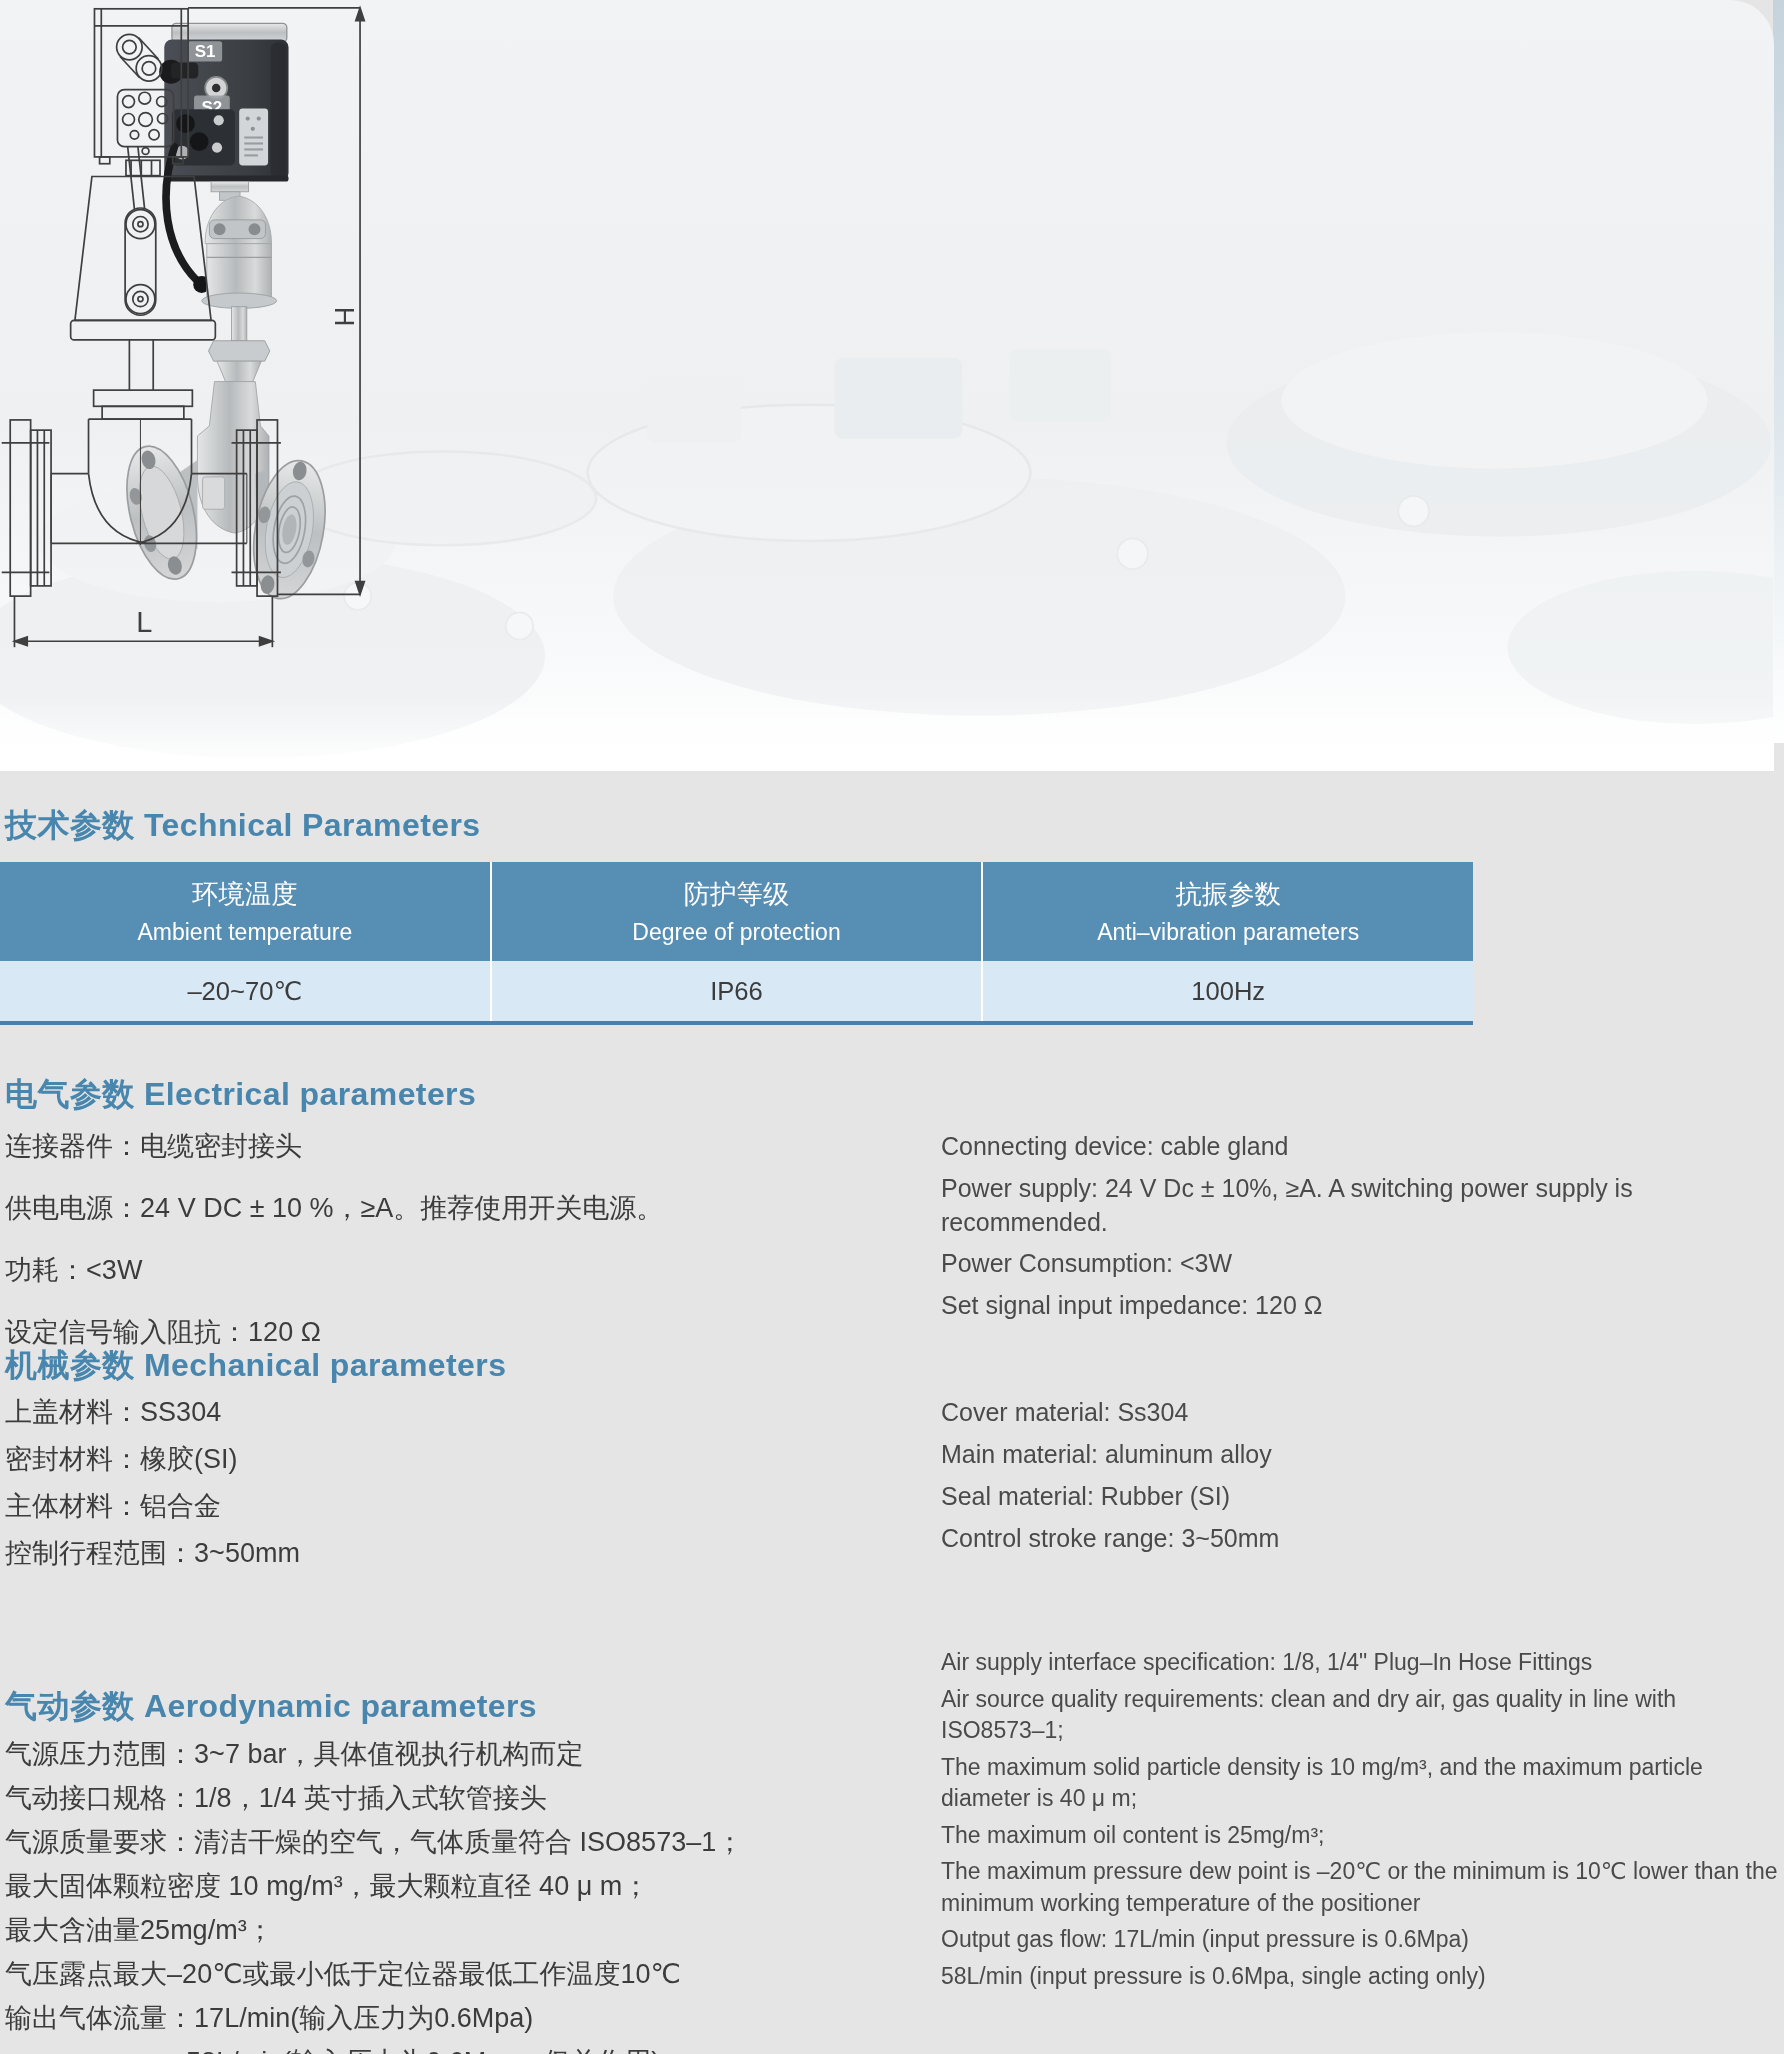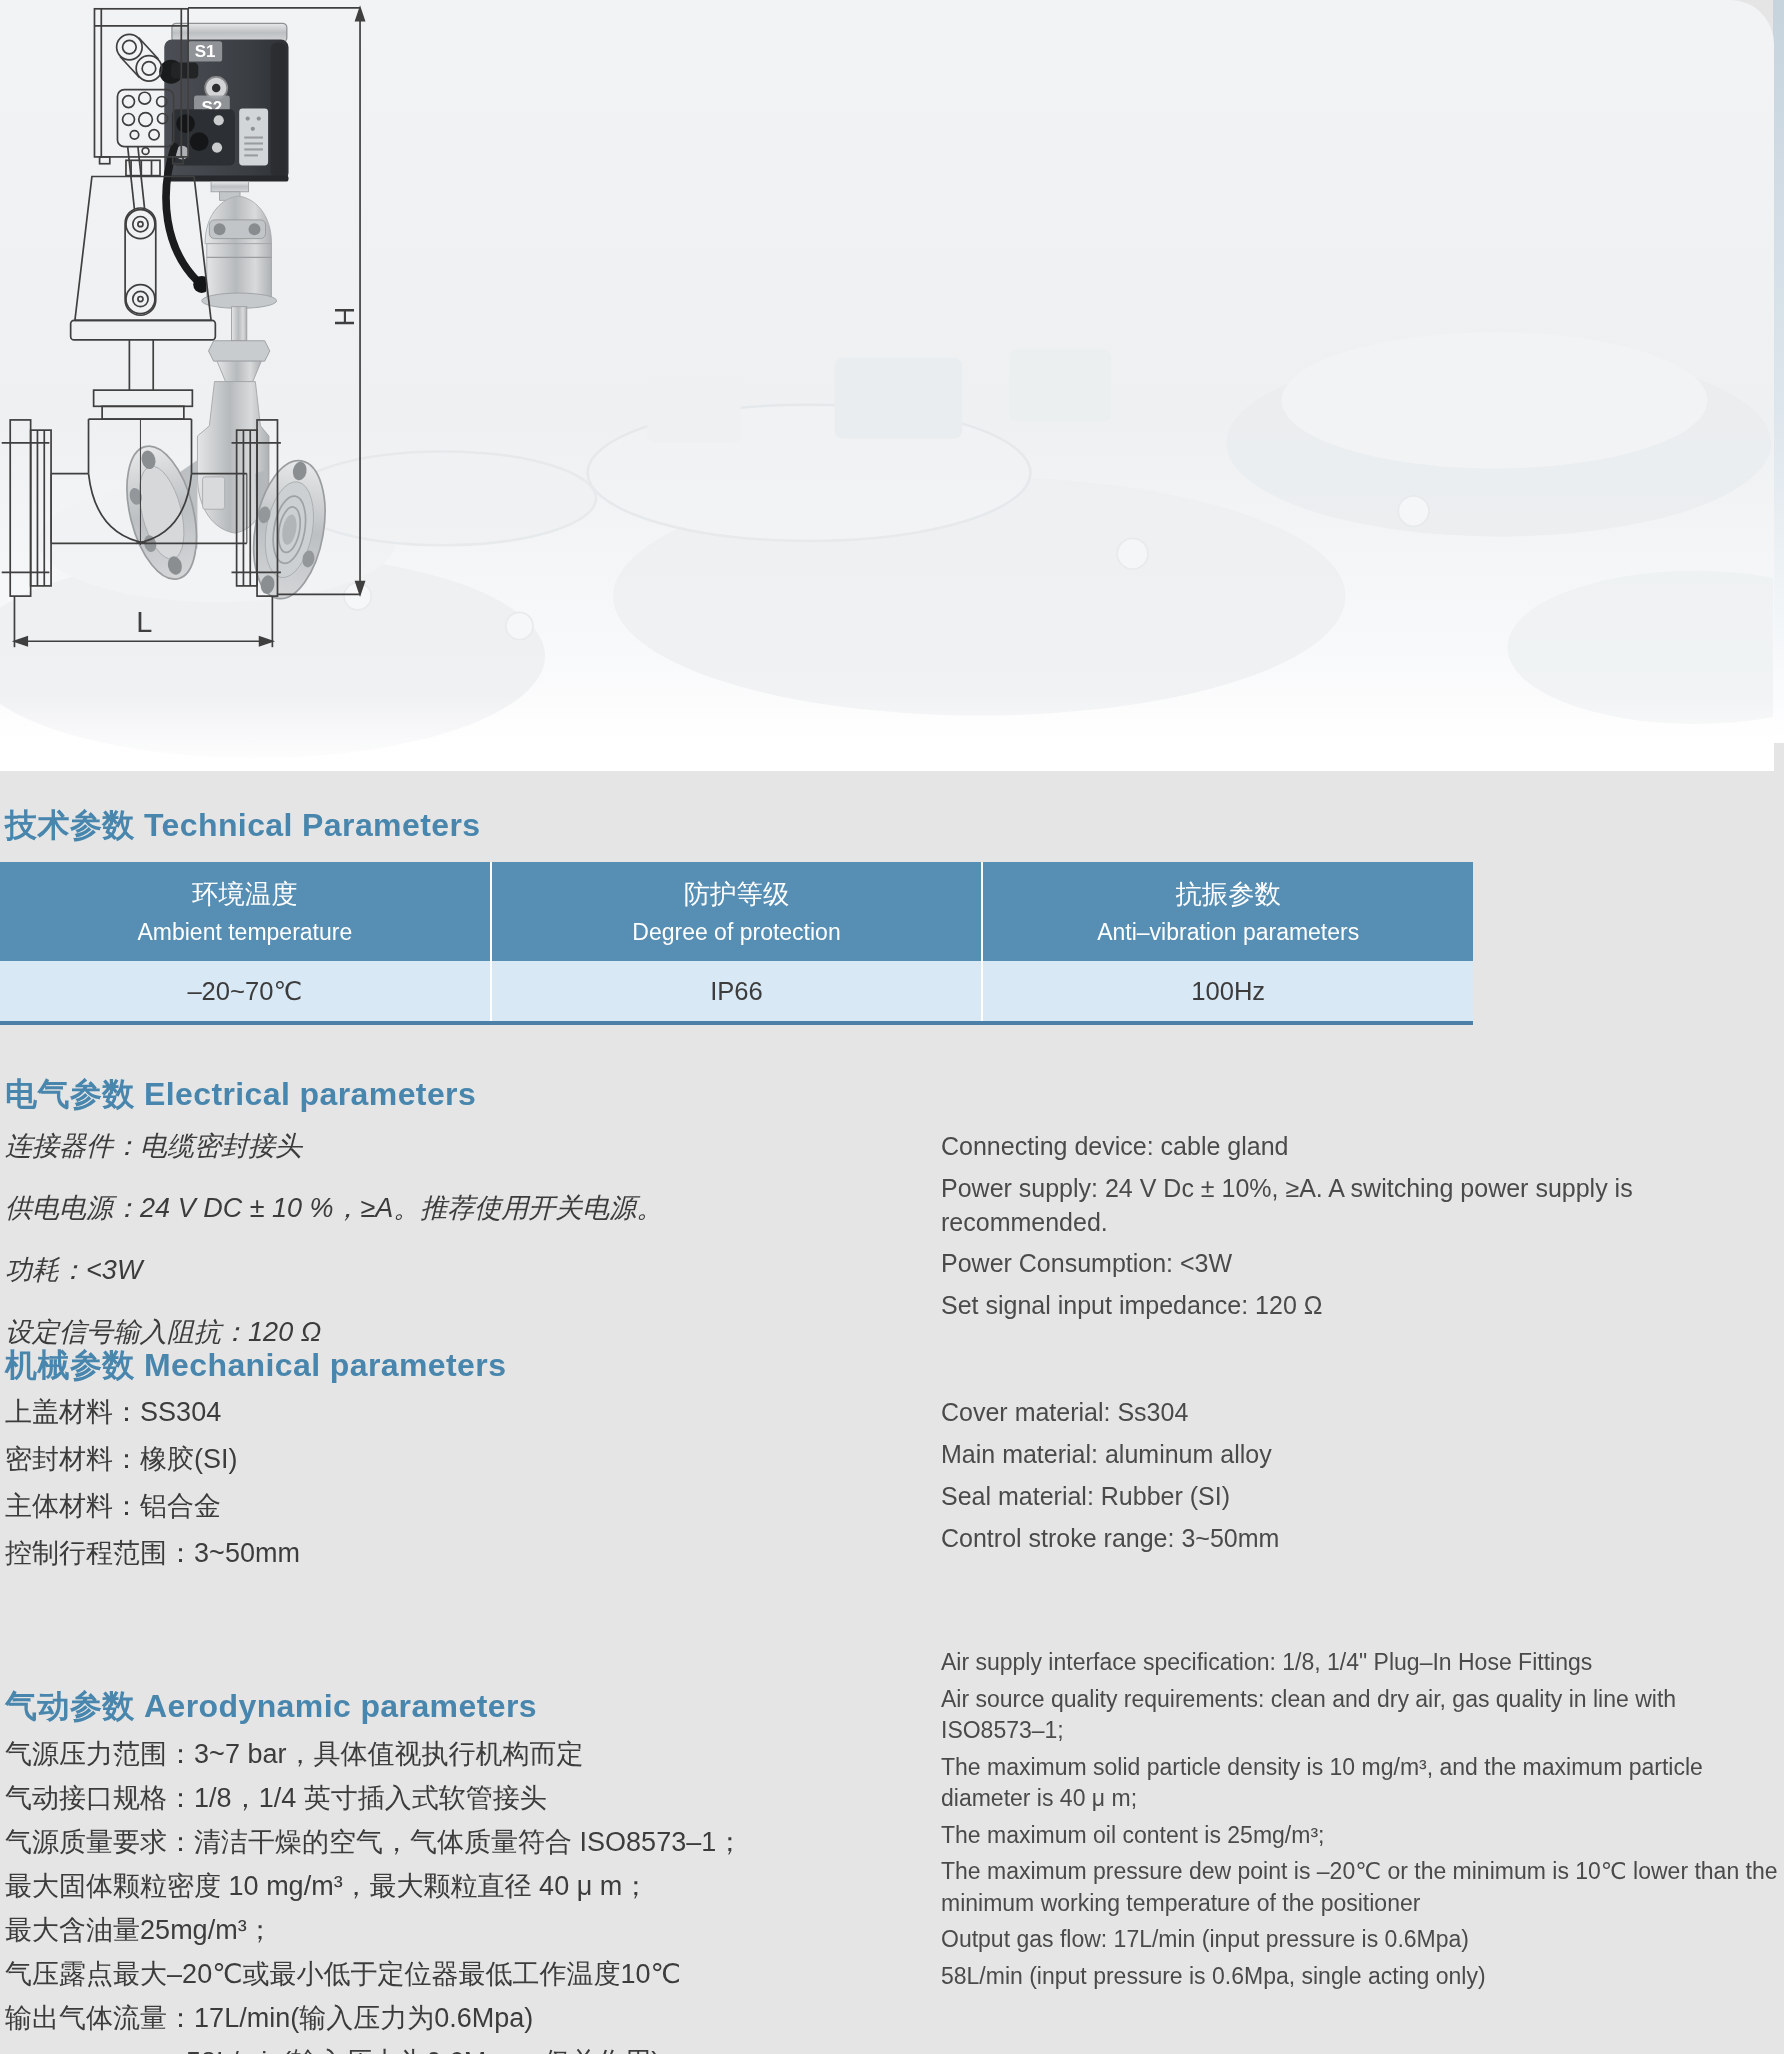--- a/index.html
+++ b/index.html
@@ -32,21 +32,21 @@
   .thead .zh{font-size:26.4px;}
   .thead .en{font-size:23px;}
   .trow{display:flex;height:60px;background:#d9e8f5;border-bottom:4.3px solid #4d80a8;}
   .trow .cell{flex:1;display:flex;align-items:center;justify-content:center;
               font-size:25.6px;color:#3c3c3c;border-left:2.6px solid #ffffff;}
   .trow .cell:first-child{border-left:none;}
 
   
   .zh-col{position:absolute;left:5.1px;width:924px;color:#3c3c3c;font-size:27px;}
   .en-col{position:absolute;left:941px;width:839px;color:#4a4a4a;font-size:25px;}
-  .elec-zh div{line-height:62px;font-style:italic;}
+  .elec-zh div{line-height:62px;}
   .elec-en p{margin:0 0 7.7px 0;line-height:34px;}
   .mech-zh div{line-height:47px;}
   .mech-en div{line-height:42px;}
   .aero-zh div{line-height:44px;}
   .aero-en{font-size:23px;}
   .aero-en p{margin:0 0 5.1px 0;line-height:31.5px;}
   .indent{padding-left:181px;}
 </style>
 </head>
 <body>

